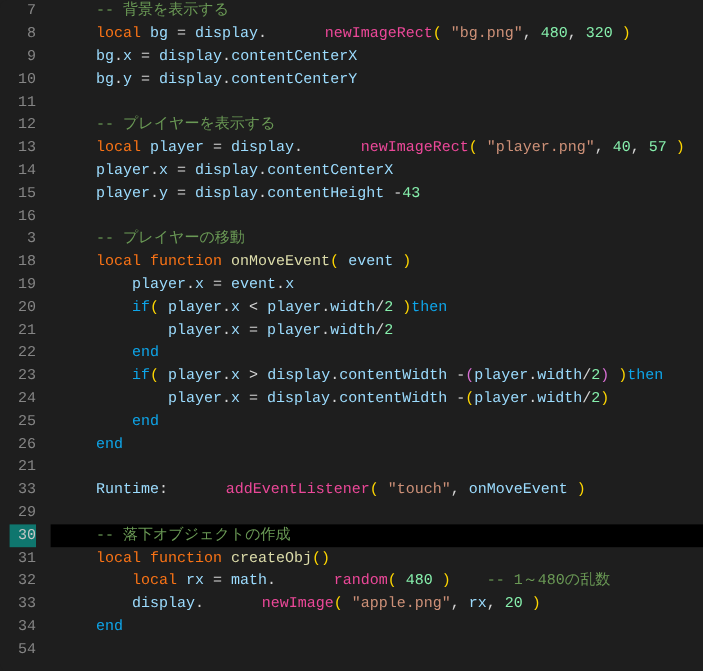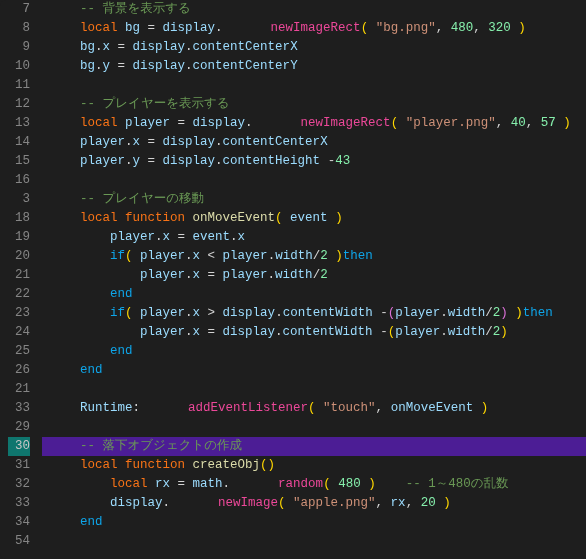--- a/index.html
+++ b/index.html
@@ -28,21 +28,21 @@
     flex-shrink: 0;
   }
   .gutter .ln { height: 19px; }
   .code {
     flex: 1;
     color: #d4d4d4;
     white-space: pre;
     overflow: hidden;
   }
   .code .row { height: 19px; padding-left: 8px; font-family: Liberation Mono, monospace; }
-  .row.hl { background: #4c1d95; }
+  .row.hl { background: #000000; }
   .gutter .ln.hl { background: #0f766e; color: #c6c6c6; }
   .t-comment { color: #6a9955; }
   .t-keyword { color: #f97316; }
   .t-ident   { color: #9cdcfe; }
   .t-func    { color: #dcdcaa; }
   .t-method  { color: #ec4899; margin-left: 48px; }
   .t-paren   { color: #ffd700; }
   .t-paren2  { color: #da70d6; }
   .t-string  { color: #ce9178; }
   .t-number  { color: #86efac; }

